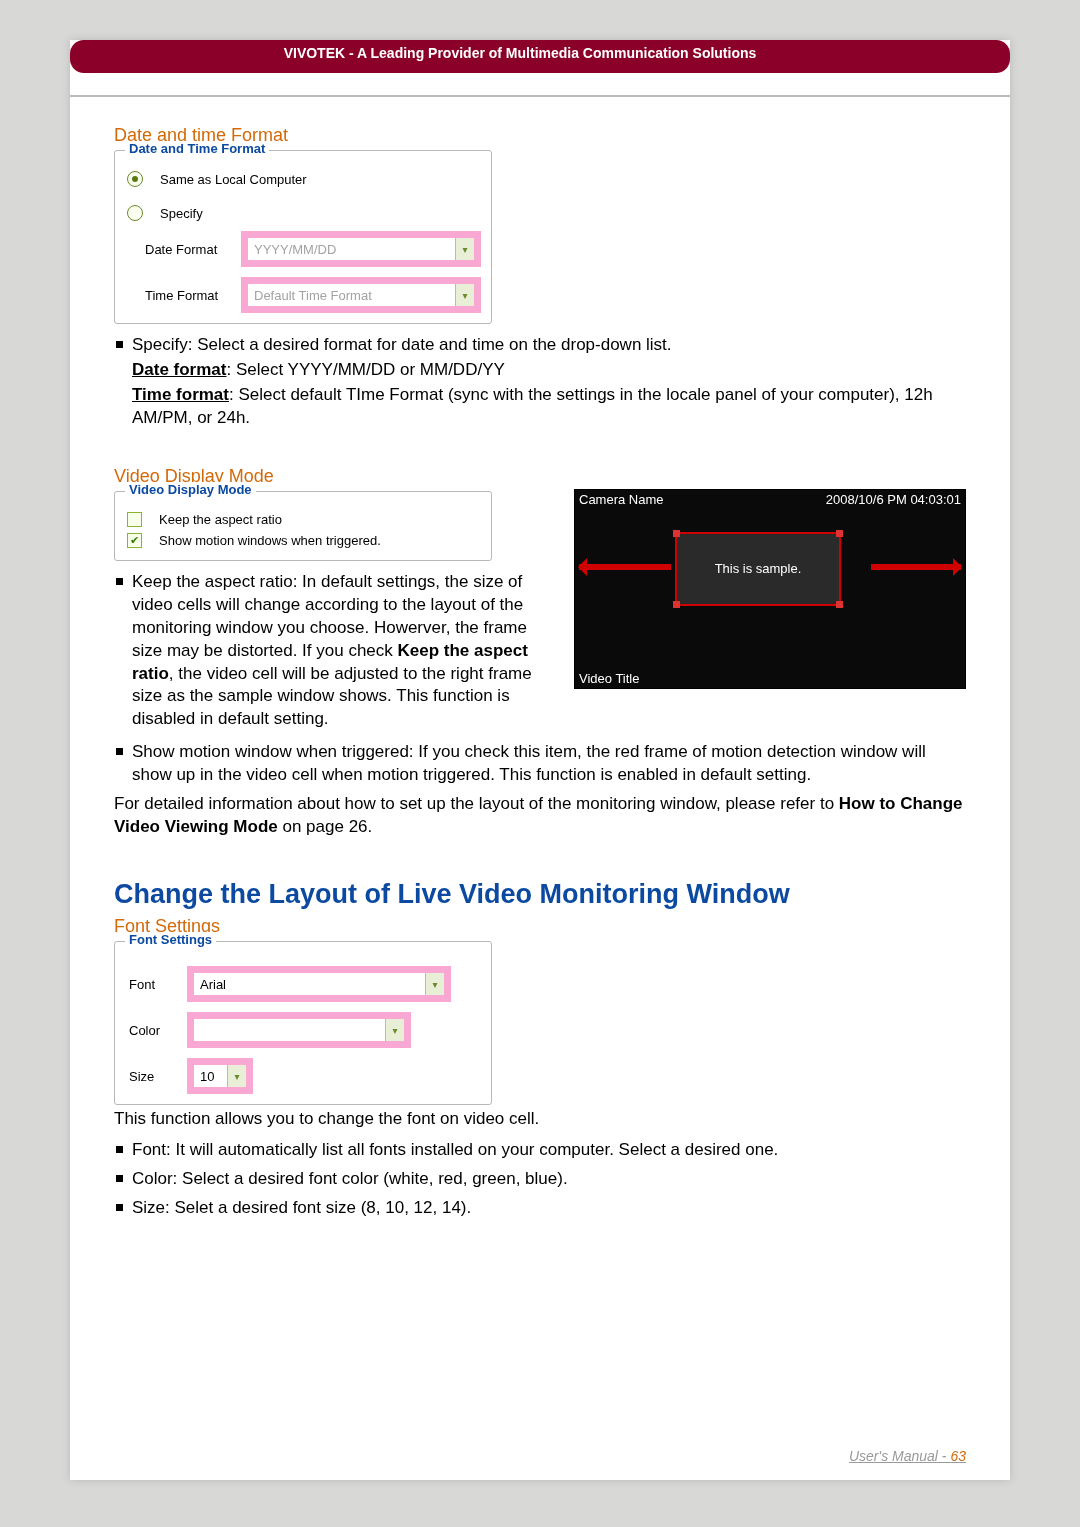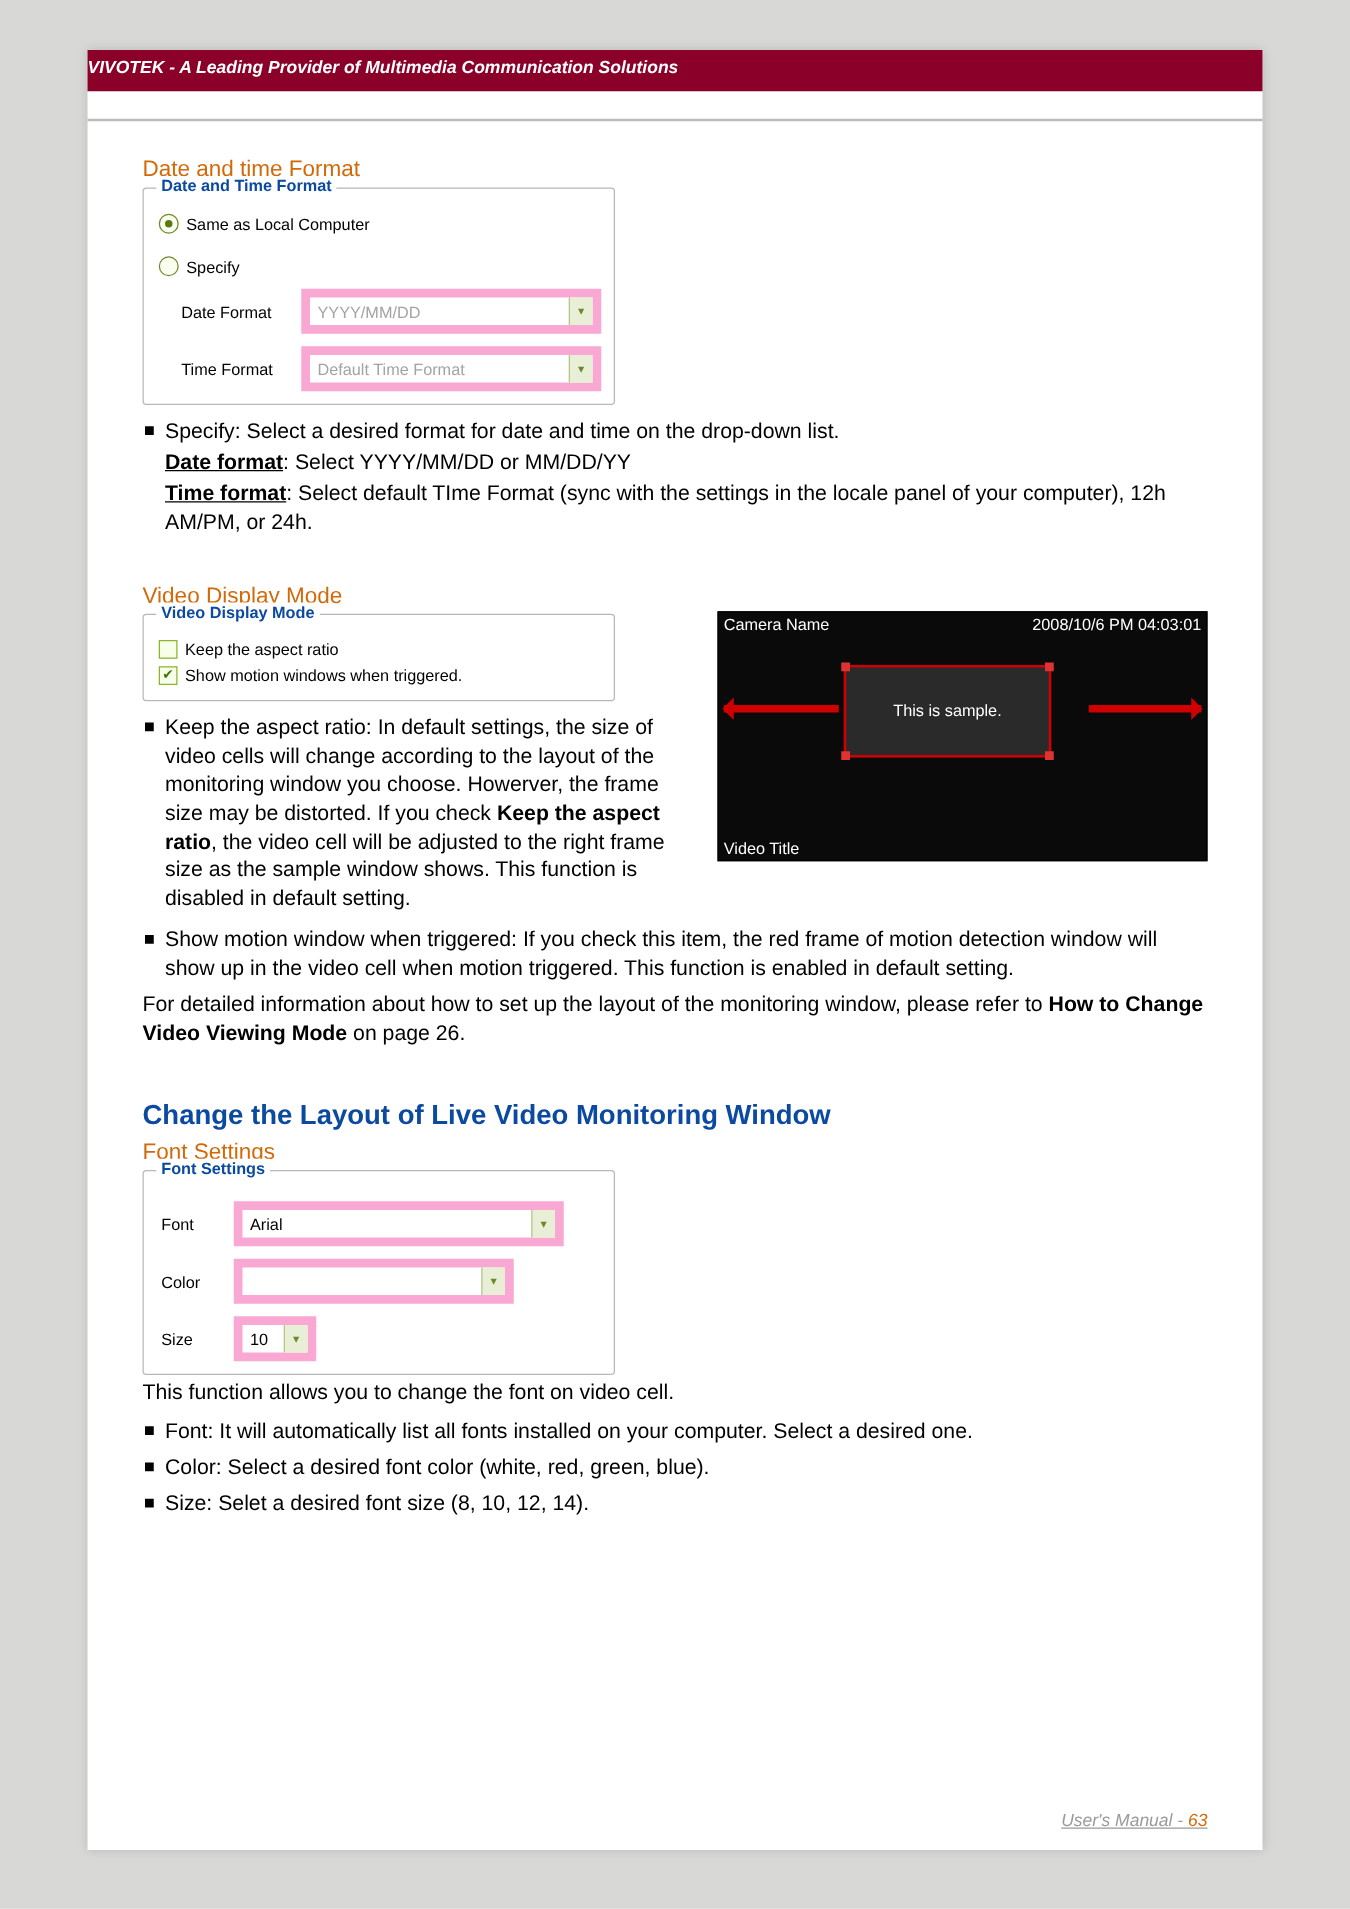--- a/index.html
+++ b/index.html
@@ -16,25 +16,25 @@
     background: #fff;
     padding: 0;
     box-shadow: 0 0 8px rgba(0,0,0,0.15);
     min-height: 1440px;
     position: relative;
   }
   .header-stripe {
     height: 28px;
     background: #8a0028;
     color: #fff;
-    font-style: italic;
     font-weight: bold;
     font-size: 14px;
-    text-align: left;
+    text-align: center;
     padding: 5px 40px 0 0;
+    border-radius: 14px;
   }
   .header-line {
     height: 2px;
     background: #bbb;
     margin-top: 22px;
   }
   .content {
     padding: 28px 44px 60px 44px;
   }
   .section-title {
@@ -55,21 +55,21 @@
     left: 10px;
     background: #fff;
     color: #0b4aa0;
     font-weight: bold;
     font-size: 13px;
     padding: 0 4px;
   }
   .radio-row {
     display: flex;
     align-items: center;
-    gap: 6px;
+    gap: 17px;
     font-size: 13px;
     margin: 6px 0 18px 2px;
   }
   .radio {
     width: 14px;
     height: 14px;
     border: 1px solid #6b8a2a;
     border-radius: 50%;
     display: inline-flex;
     align-items: center;
@@ -189,21 +189,21 @@
   .arrow-red.right::after {
     content: "";
     position: absolute;
     right: -10px; top: -6px;
     border: 9px solid transparent;
     border-left-color: #d00000;
   }
   .resize-dot { position:absolute; width:7px; height:7px; background:#d33; }
   h2.big {
     color: #0b4aa0;
-    font-size: 22px;
+    font-size: 27px;
     margin: 40px 0 6px 0;
   }
   .font-fieldset .form-row label { width: 50px; }
   .font-fieldset .combo { flex: none; }
   .footer {
     position: absolute;
     bottom: 16px;
     right: 44px;
     color: #9a9a9a;
     font-style: italic;

